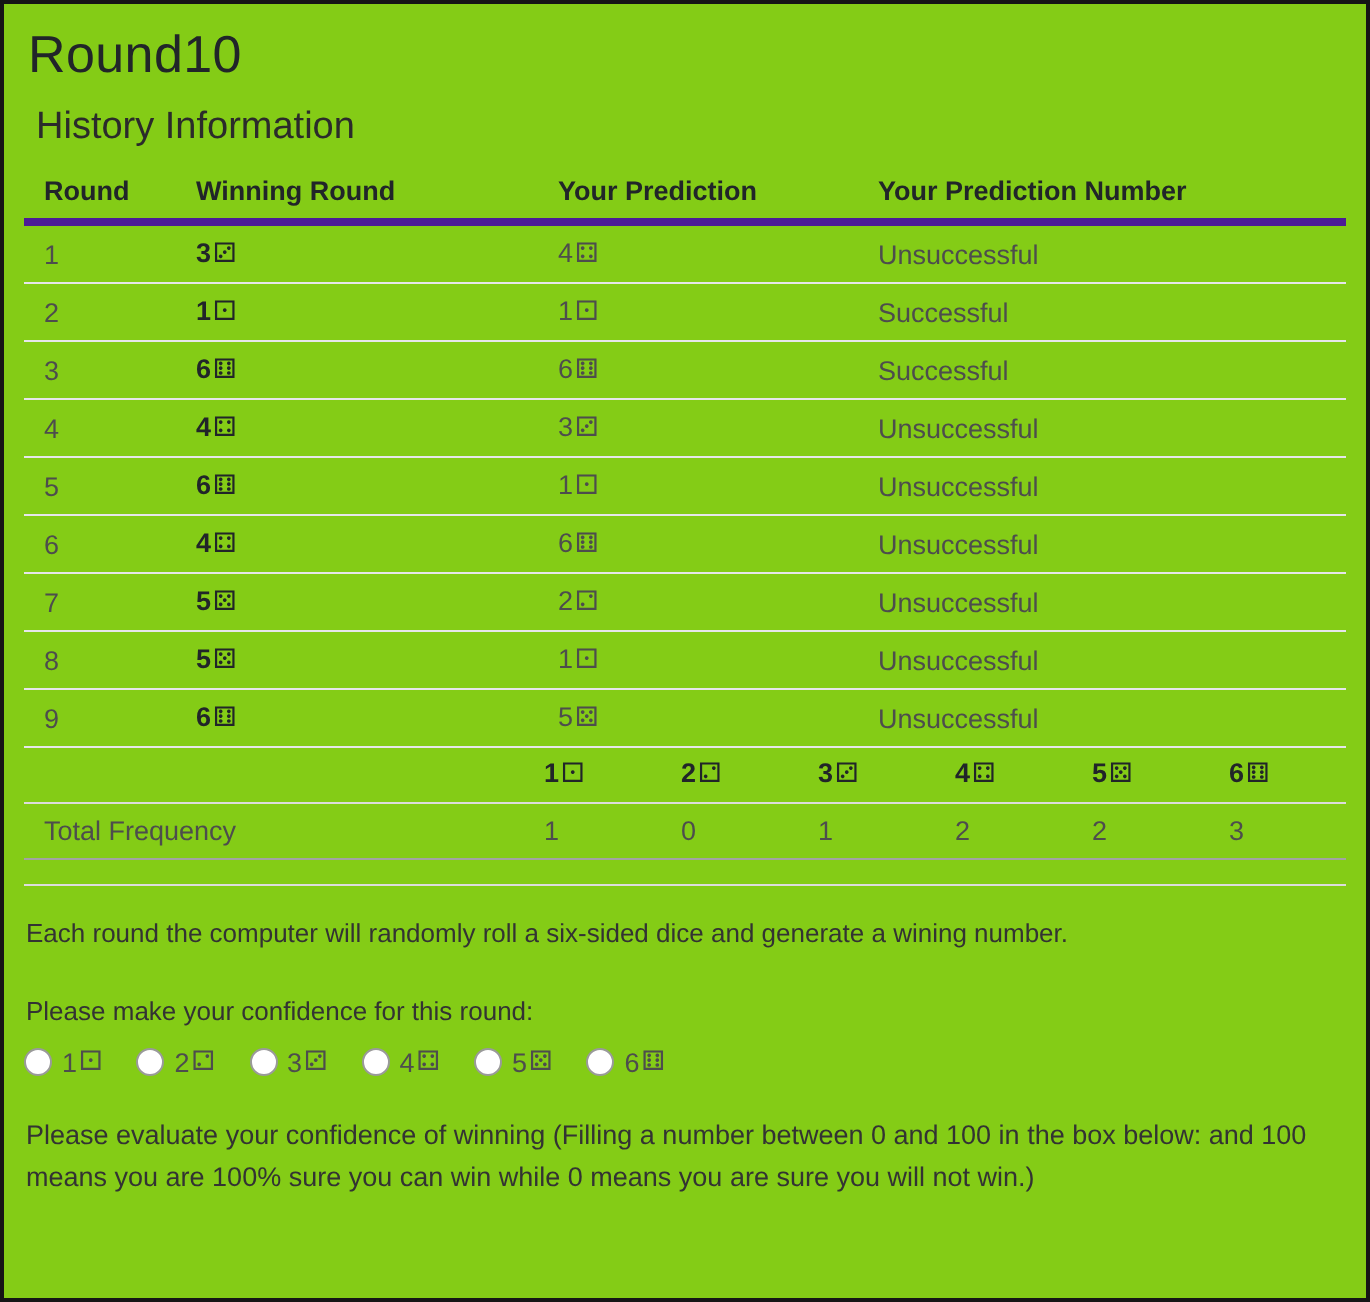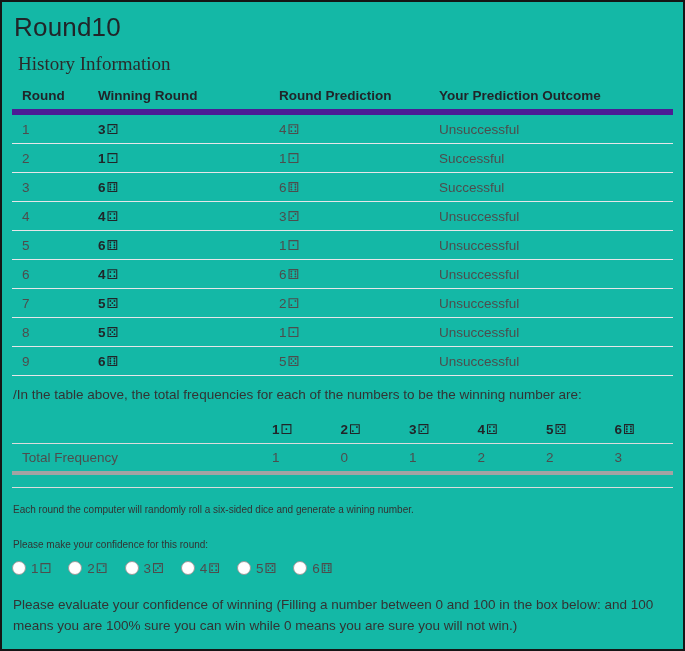--- a/index.html
+++ b/index.html
@@ -1,59 +1,59 @@
 <!DOCTYPE html>
 <html><head>
 <meta charset="utf-8">
 <style>
   html, body { margin:0; padding:0; background:#fff; }
   * { box-sizing:border-box; }
   .page {
     width:685px; height:651px;
     border:2px solid #151515;
-    background:#14b8a6;
+    background:#84cc16;
     padding:6px 10px 8px 10px;
     font-family:"Liberation Sans","DejaVu Sans",sans-serif;
     color:#212529;
     overflow:hidden;
   }
   .title {
     font-size:26px; font-weight:500; letter-spacing:.2px;
     margin:4px 0 10px 2px; color:#212529;
   }
   .section-heading {
     font-size:19px; font-weight:400;
-    margin:0 0 8px 6px; color:#2b2b2b;font-family:Liberation Serif, serif;
+    margin:0 0 8px 6px; color:#2b2b2b;
   }
   table { width:100%; border-collapse:collapse; font-size:13.5px; }
   th {
     text-align:left; font-weight:700; color:#212529;
     padding:5px 10px 6px 10px;
-    border-bottom:6px solid #4c1d95;
+    border-bottom:4px solid #4c1d95;
     white-space:nowrap;
   }
   td {
     padding:6px 10px; color:#4d4d4d;
     border-bottom:1px solid #e6e6e9;
     white-space:nowrap;
   }
   td.win { color:#212529; font-weight:700; }
   .die { font-family:"DejaVu Sans",sans-serif; margin-left:1px; }
   .freq-intro {
     font-size:13.5px; color:#333;
     margin:11px 0 14px 1px;
   }
   .freq-table th { border-bottom:1px solid #dcdcdc; }
-  .freq-table td { border-bottom:4px solid #a3a3a3; }
+  .freq-table td { border-bottom:1px solid #a3a3a3; }
   .divider {
     border:0; border-top:1px solid #dcdcdc;
     margin:12px 0 0 0;
   }
   .para {
-    font-size:10px; color:#333;
+    font-size:13px; color:#333;
     margin:15px 1px 0 1px; line-height:1.4;
   }
   .para.tight { margin-top:21px; }
   .radio-row {
     display:flex; align-items:center; gap:17px;
     margin:8px 0 0 0; font-size:13.5px; color:#4d4d4d;
   }
   .radio-option { display:inline-flex; align-items:center; cursor:pointer; }
   .radio-option input {
     appearance:none; -webkit-appearance:none;
@@ -81,23 +81,23 @@
         <col style="width:160px">
         <col>
     </colgroup>
     <thead>
       <tr>
 
           <th>Round</th>
 
           <th>Winning Round</th>
 
-          <th>Round Prediction</th>
-
-          <th>Your Prediction Outcome</th>
+          <th>Your Prediction</th>
+
+          <th>Your Prediction Number</th>
 
       </tr>
     </thead>
     <tbody>
 
         <tr>
           <td>1</td>
           <td class="win"><span>3</span><span class="die">⚂</span></td>
           <td><span>4</span><span class="die">⚃</span></td>
           <td>Unsuccessful</td>
@@ -155,21 +155,20 @@
         <tr>
           <td>9</td>
           <td class="win"><span>6</span><span class="die">⚅</span></td>
           <td><span>5</span><span class="die">⚄</span></td>
           <td>Unsuccessful</td>
         </tr>
 
     </tbody>
   </table>
 
-  <div class="freq-intro">/In the table above, the total frequencies for each of the numbers to be the winning number are:</div>
 
   <table class="freq-table">
     <colgroup>
       <col style="width:250px">
         <col>
         <col>
         <col>
         <col>
         <col>
         <col>

